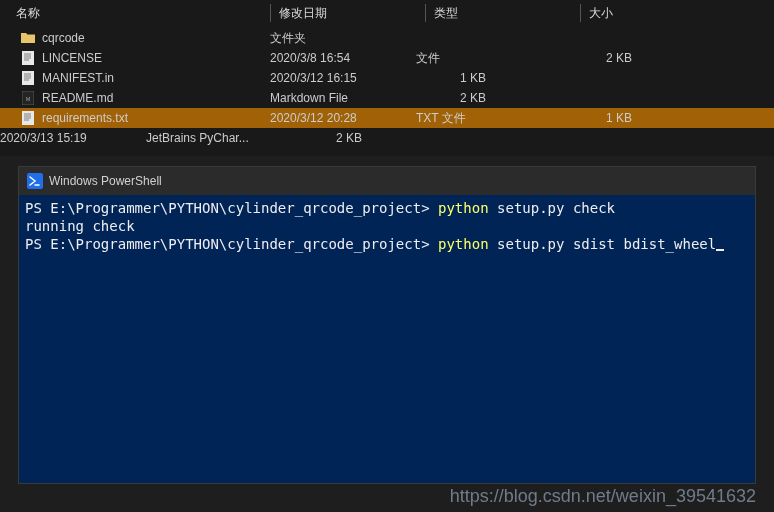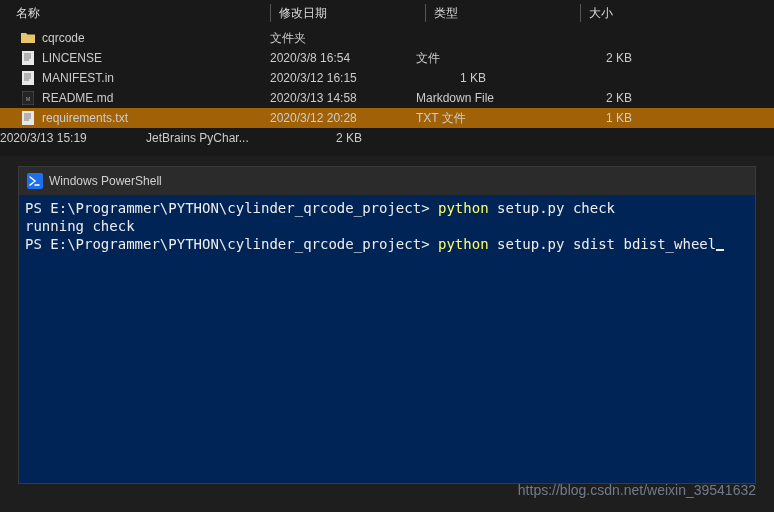--- a/index.html
+++ b/index.html
@@ -95,23 +95,23 @@
   display: inline-block;
   width: 8px;
   height: 2px;
   background: #eeedf0;
   vertical-align: bottom;
   margin-bottom: 2px;
 }
 .watermark {
   position: absolute;
   right: 18px;
-  bottom: 14px;
+  bottom: 5px;
   color: #8a9bb0;
-  font-size: 14px;
+  font-size: 18px;
   opacity: 0.75;
   font-family: "Segoe UI", sans-serif;
 }
 </style>
 </head>
 <body>
 
 <div class="file-explorer">
   <div class="columns-header">
     <div class="col-name">名称</div>
@@ -165,21 +165,20 @@
       <div class="file-row">
         <div class="name-cell">
           <span class="icon file-icon">
             <svg viewBox="0 0 12 14">
               <rect width="12" height="14" fill="#242424" stroke="#888" stroke-width="0.5"></rect>
               <text x="6" y="10" font-size="5" fill="#aaa" text-anchor="middle">M</text>
             </svg>
           </span>
           <span>README.md</span>
         </div>
-        <div class="date-cell">2020/3/13 14:58</div>
         <div class="type-cell">Markdown File</div>
         <div class="size-cell">2 KB</div>
       </div>
       <div class="file-row selected">
         <div class="name-cell">
           <span class="icon file-icon">
             <svg viewBox="0 0 12 14">
               <rect width="12" height="14" fill="#e8e8e8"></rect>
               <path d="M2 3 L9 3 M2 5 L9 5 M2 7 L9 7 M2 9 L7 9" stroke="#666" stroke-width="0.8"></path>
             </svg>

